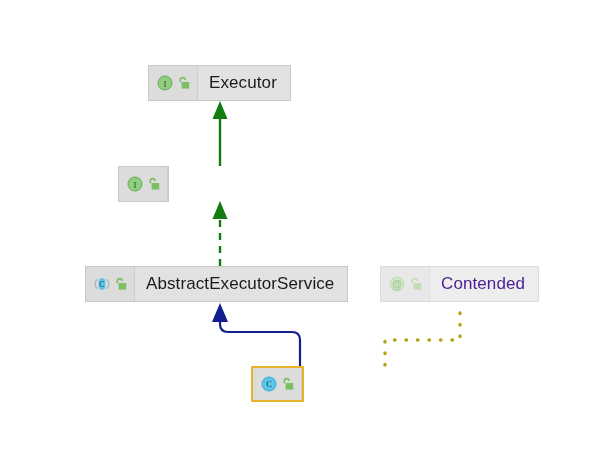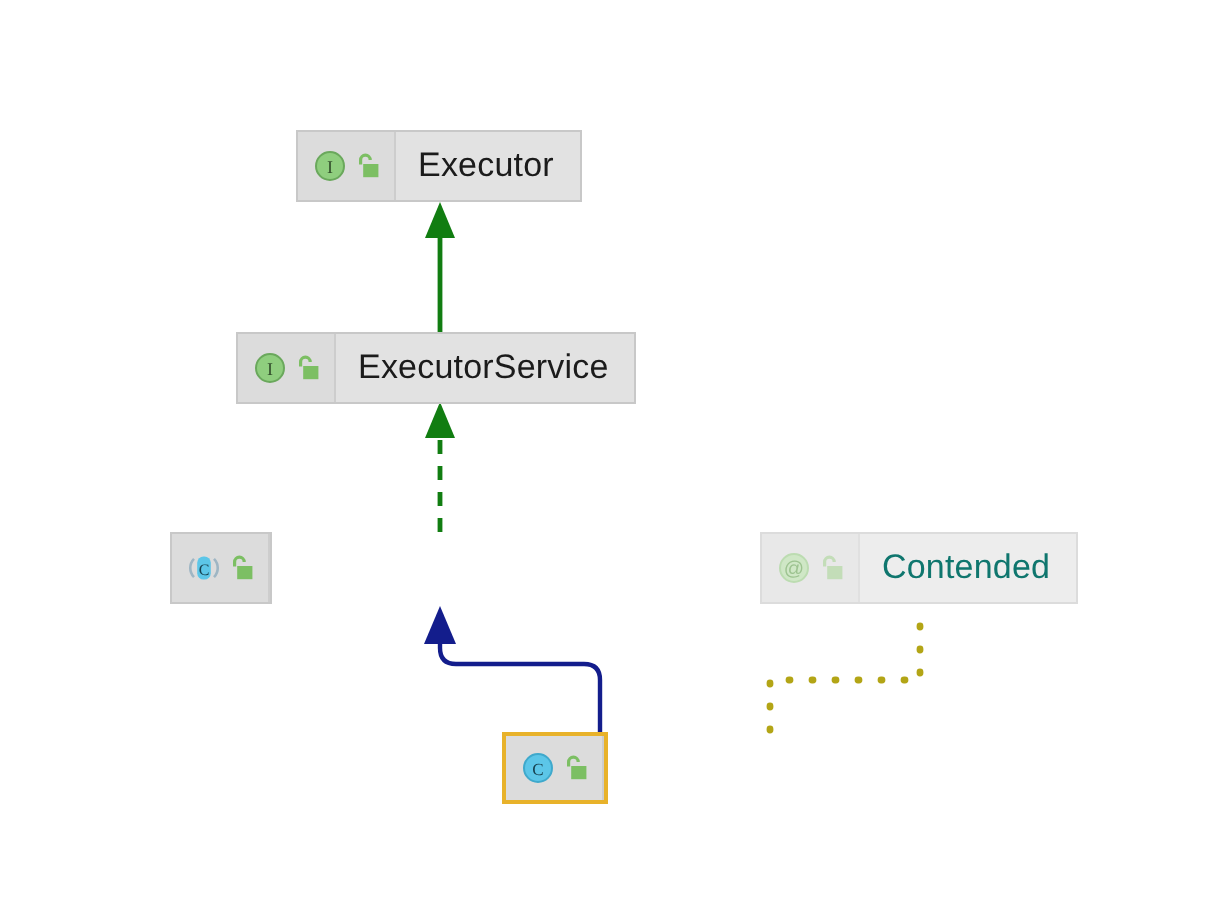--- a/index.html
+++ b/index.html
@@ -70,21 +70,21 @@
   .node-label {
     display: flex;
     align-items: center;
     padding: 0 13px 0 11px;
     font-size: 17px;
     color: #1b1b1b;
     letter-spacing: .1px;
     text-align: center;
   }
   .uml-node.faded .node-label {
-    color: #0f766e;
+    color: #4c1d95;
   }
 
   
   .ic {
     width: 16px;
     height: 16px;
     display: block;
   }
   .ic-lock { width: 13px; height: 14px; }
 </style>
@@ -133,36 +133,36 @@
     <div class="node-icons">
       <svg class="ic" viewBox="0 0 16 16">
         <circle cx="8" cy="8" r="7" fill="#8fce7e" stroke="#6aa85c" stroke-width="1"></circle>
         <text x="8" y="11.5" font-size="9" font-family="Liberation Serif, serif" text-anchor="middle" fill="#33502c">I</text>
       </svg>
       <svg class="ic-lock" viewBox="0 0 13 14">
         <path d="M3.3 6.2 V4.0 a2.4 2.4 0 0 1 4.8 0" fill="none" stroke="#7cbf63" stroke-width="1.6"></path>
         <rect x="4.6" y="6.0" width="7.6" height="6.6" fill="#7cbf63"></rect>
       </svg>
     </div>
-    <div class="node-label">ExecutorService</div>
   </div>
 
   <div class="uml-node" style="left:85px; top:266px;">
     <div class="node-icons">
       <svg class="ic" viewBox="0 0 16 16">
         <path d="M3.0 3.4 A6.6 6.6 0 0 0 3.0 12.6" fill="none" stroke="#9fb6c4" stroke-width="1.3"></path>
         <path d="M13.0 3.4 A6.6 6.6 0 0 1 13.0 12.6" fill="none" stroke="#9fb6c4" stroke-width="1.3"></path>
         <rect x="4.6" y="2.2" width="6.8" height="11.6" rx="3.2" fill="#5cc6e8"></rect>
         <text x="8" y="11.3" font-size="8" font-family="Liberation Serif, serif" text-anchor="middle" fill="#17414f">C</text>
       </svg>
       <svg class="ic-lock" viewBox="0 0 13 14">
         <path d="M3.3 6.2 V4.0 a2.4 2.4 0 0 1 4.8 0" fill="none" stroke="#7cbf63" stroke-width="1.6"></path>
         <rect x="4.6" y="6.0" width="7.6" height="6.6" fill="#7cbf63"></rect>
       </svg>
     </div>
+    <div class="node-label">AbstractExecutorService</div>
   </div>
 
   <div class="uml-node faded" style="left:380px; top:266px;">
     <div class="node-icons">
       <svg class="ic" viewBox="0 0 16 16">
         <circle cx="8" cy="8" r="7" fill="#cfe7c6" stroke="#bcdcb1" stroke-width="1"></circle>
         <text x="8" y="11.6" font-size="10" font-family="Liberation Sans, sans-serif" text-anchor="middle" fill="#9dc390">@</text>
       </svg>
       <svg class="ic-lock" viewBox="0 0 13 14">
         <path d="M3.3 6.2 V4.0 a2.4 2.4 0 0 1 4.8 0" fill="none" stroke="#c3ddb8" stroke-width="1.6"></path>

